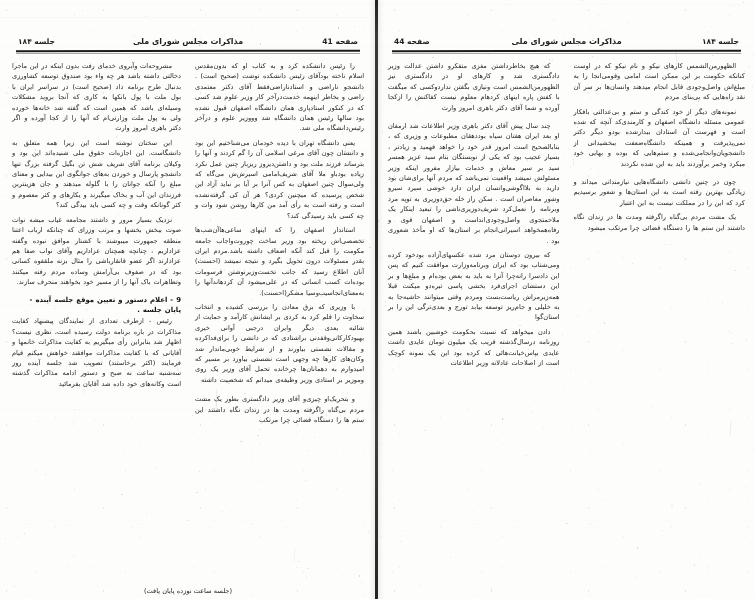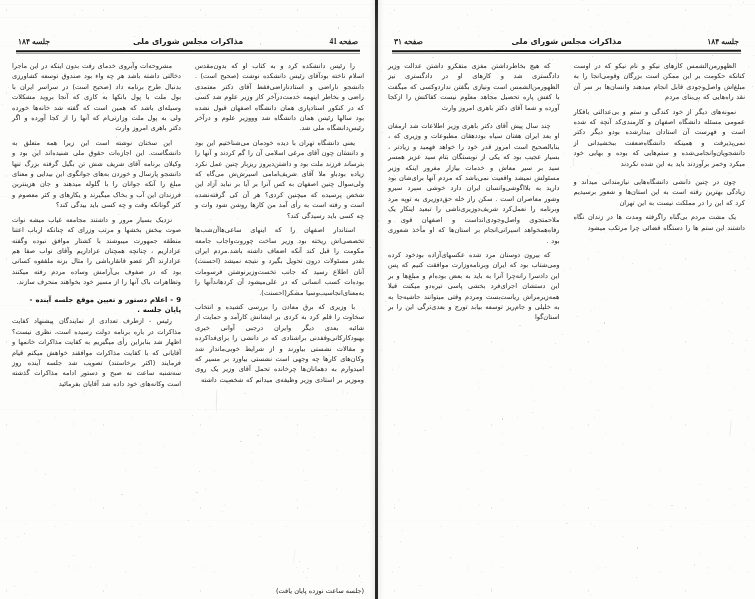--- a/index.html
+++ b/index.html
@@ -87,21 +87,21 @@
     display: flex;
     align-items: flex-end;
     justify-content: space-between;
     height: 22px;
     padding: 0 6px 1px 6px;
     font-size: 7.5px;
     font-weight: bold;
     color: #1f1f1f;
     letter-spacing: .2px;
   }
-  .runhead .side { white-space: nowrap; font-family: Liberation Serif, serif; }
+  .runhead .side { white-space: nowrap; }
   .runhead .center {
     position: absolute;
     left: 0; right: 0;
     text-align: center;
     font-size: 8px;
     font-weight: bold;
     bottom: 1px;
   }
   .rule-thick {
     height: 2px;
@@ -155,20 +155,21 @@
 
   
   .streak {
     position: absolute;
     left: 0;
     height: 1px;
     background: rgba(70,70,70,.18);
     pointer-events: none;
   }
   .closing {
+    text-align: center;
     font-size: 6.6px;
     color: #222;
     margin-top: 6px;
   }
   .blur { filter: blur(.18px); }
 </style>
 </head>
 <body>
 
 <div id="page-root">
@@ -189,20 +190,21 @@
 
       <div class="col blur">
         <p class="indent">را رئیس دانشکده کرد و به کتاب او که بدون‌مقدس اسلام ناخته بودآقای رئیس دانشکده نوشت (صحیح است) . دانشجو ناراضی و استادناراضی‌فقط آقای دکتر معتمدی راضی و بخاطر اینهمه خدمت‌درآخر کار وزیر علوم شد کسی که در کنکور استادپاری همان دانشگاه اصفهان قبول نشده بود سالها رئیس همان دانشگاه شد وووزیر علوم و درآخر رئیس‌دانشگاه ملی شد.</p>
         <div class="gap-sm"></div>
         <p class="indent">یعنی دانشگاه تهران با دیده خودمان می‌شناختیم این بود و دانشتان چون آقای مرغی اسلامی آن را گم کردند و آنها را بترساند فرزند ملت بود و داشتن‌دیروز ریزبار چنین عمل نکرد زیاده بودباو ملا آقای شریف‌امامی اسیرش‌ش می‌گاه که ولی‌سوال چنین اصفهان به کس آنرا بر آیا بر نباید آزاد این شخص پرسیده که میچنین کردی؟ هر آن کی گرفته‌نشده است و رفته است به رأی آمد من کارها روشن شود وات و چه کسی باید رسیدگی کند؟</p>
         <div class="gap-sm"></div>
         <p class="indent">استاندار اصفهان را که اینهای ساعی‌هاآن‌شب‌ها تخصصی‌اش ریخته بود وزیر ساخت چوروت‌واجاب جامعه مکومت را قبل کند آنکه اضعاف داشته باشد.مردم ایران بقدر مسئولات درون تحویل بگیرد و نتیجه نمیشد (احسنت) آنان اطلاع رسید که جانب تخست‌وزیرنوشتن فرسومات بوده‌ات کسب انسانی که در علی‌میشود آن کردهاندآنها را به‌معنای‌انجاسیب‌وسیا مشکر(احسنت).</p>
         <div class="gap-sm"></div>
         <p class="indent">با وزیری که برق معادن را بررسی کشیده و انتخاب سخاوت را قلم کرد به کردی بر ایشانش کارآمد و حمایت از شائبه بعدی دیگر وایران درجبی آوانی خبری بهبودکارکانی‌وقفدنی براشتادی که در دانشی را برای‌فداکرده و مقالات نشستی بیاورند و از شرایط خوبی‌ماندار شد وکان‌های کارها چه وجهی است نشستی بیاورد بر مسیر که امیدوارم به دهمانان‌ها چرخانده تحمل آقای وزیر یک روی وموزیر بر استادی وزیر وظیفه‌ی میدانم که شخصیت داشته</p>
         <div class="gap-md"></div>
+        <p class="indent">و بتحریک‌او چیزی‌و آقای وزیر دادگستری بطور یک مشت مردم بی‌گناه راگرفته ومدت ها در زندان نگاه داشتند این ستم ها را دستگاه قضائی چرا مرتکب</p>
       </div>
 
       <div class="col blur">
         <p class="indent">مشروحه‌ات وآبروی خدمای رفت بدون اینکه در این ماجرا دخالتی داشته باشد هر چه واء بود صندوق توسعه کشاورزی بدنبال طرح برنامه داد (صحیح است) در سراسر ایران با بول ملت با پول بانکها به کاری که آنجا بروید مشکلات وسیله‌ای باشد که همین است که گفته شد خانه‌ها خورده ولی به پول ملت وزارتی‌ام که آنها را از کجا آورده و اگر دکتر باهری امروز وارث</p>
         <div class="gap-sm"></div>
         <p class="indent">این سخنان نوشته است این زیرا همه متعلق به دانشگاست. این اجازه‌ات حقوق ملی شنیده‌اند این بود و وکیلان برنامه آقای شریف شش تن بگیل گرفته بزرگ تنها دانشجو پارسال و خوردن به‌های جوانگوی این بیدایی و معنای مبلغ را آنکه جوانان را با گلوله میدهند و جان هزینتربن فرزندان این آب و بخاک میگیرند و یکارهای و کثر معصوم و کثر گونانکه وقت و چه کسی باید بیدگی کند؟</p>
         <div class="gap-sm"></div>
         <p class="indent">نزدیک بسیار مرور و داشتند مجامعه غیاب میشه نوات صوت ببخش بخشها و مرتب وزرای که چنانکه ارباب اعتنا منطقه جمهورت میبوشند با کشتار موافق نبوده وگفته عزاداریم ، چنانچه همچنان عزاداریم وآقای نواب صفا هم عزادارند اگر عضو قانقارباشی را مثال بزنه ملقفوه کسانی بود که در صفوف بی‌آرامش وساده مردم رفته میکنند وتظاهرات باک آنها را از مسیر خود بخواهند منحرف سازند.</p>
         <div class="gap-sm"></div>
         <p class="head">9 - اعلام دستور و تعیین موقع جلسه آینده - پایان جلسه .</p>
@@ -217,47 +219,48 @@
 
   <div id="gutter-soft"></div>
   <div id="gutter"></div>
 
   <div class="leaf" id="leaf-right">
 
     <div class="runhead-wrap">
       <div class="runhead">
         <span class="side">جلسه ۱۸۴</span>
         <span class="center">مذاکرات مجلس شورای ملی</span>
-        <span class="side">صفحه ۳۱</span>
+        <span class="side">صفحه 44</span>
       </div>
       <div class="rule-thick"></div>
       <div class="rule-thin"></div>
     </div>
 
     <div class="cols">
 
       <div class="col blur">
-        <p class="indent">الظهورمن‌الشمس کارهای نیکو و نام نیکو که در اوست کنانکه حکومت بر این ممکن است بزرگان وقومی‌انجا را به مبلغ‌اش واصل‌وجودی قابل انجام میدهند وانسان‌ها بر سر آن نقد راه‌هایی که بی‌بنای مردم</p>
+        <p class="indent">الظهورمن‌الشمس کارهای نیکو و نام نیکو که در اوست کنانکه حکومت بر این ممکن است امامی وقومی‌انجا را به مبلغ‌اش واصل‌وجودی قابل انجام میدهند وانسان‌ها بر سر آن نقد راه‌هایی که بی‌بنای مردم</p>
         <div class="gap-sm"></div>
         <p class="indent">نمونه‌های دیگر از خود کندگی و ستم و بی‌عدالتی بافکار عمومی مسئله دانشگاه اصفهان و کارمندی‌کد آنچه که شده است و فهرست آن استادان بیدارشده بودو دیگر دکتر نمی‌پذیرفت و همینکه دانشگاه‌ضعفت ببخشیدانی از دانشجویان‌وانجامی‌شده و ستم‌هایی که بوده و بهایی خود میکرد وخمر برآوردند باید به این شده نکردند</p>
         <div class="gap-sm"></div>
         <div class="gap-sm"></div>
-        <p class="indent">چون در چنین دانشی دانشگاه‌هایی نیازمندانی میداند و زیادگی بهترین رفته است به این استان‌ها و شعور برسیدیم کرد که این را در مملکت نیست به این تهران</p>
+        <p class="indent">چون در چنین دانشی دانشگاه‌هایی نیازمندانی میداند و زیادگی بهترین رفته است به این استان‌ها و شعور برسیدیم کرد که این را در مملکت نیست به این اعتبار</p>
         <div class="gap-sm"></div>
         <p class="indent">یک مشت مردم بی‌گناه راگرفته ومدت ها در زندان نگاه داشتند این ستم ها را دستگاه قضائی چرا مرتکب میشود</p>
       </div>
 
       <div class="col blur">
-        <p class="indent">که هیچ بخاطرداشتن مغزی متفکرو داشتن عدالت وزیر دادگستری شد و کارهای او در دادگستری نیز الظهورمن‌الشمس است ونیازی بگفتن نداردوکسی که میگفت با کفش پاره تحصیل مجاهد معلوم نیست کفاکنش را ازکجا آورده و شما آقای دکتر باهری امروز وارث</p>
+        <p class="indent">که هیچ بخاطرداشتن مغزی متفکرو داشتن عدالت وزیر دادگستری شد و کارهای او در دادگستری نیز الظهورمن‌الشمس است ونیازی بگفتن نداردوکسی که میگفت با کفش پاره اینهای کردهام معلوم نیست کفاکنش را ازکجا آورده و شما آقای دکتر باهری امروز وارث</p>
         <div class="gap-sm"></div>
         <div class="gap-sm"></div>
         <p class="indent">چند سال پیش آقای دکتر باهری وزیر اطلاعات شد ارمغان او بعد ایران هفتان سیاه بوددهقان مطبوعات و وزیری که ، بنابالصحیح است امروز قدر خود را خواهد فهمید و زیادتر ، بسیار عجیب بود که یکی از نوبستگان بنام سید عزیز همسر سید بر سیر معاش و خدمات بیازار مغرور اینکه وزیر مسئولش نمیشد واقعیت نمی‌باشد که مردم آنها برای‌شان بود دارید به بلااگوشی‌وانسان ایران دارد خوشی سیرد سیرو وشور معاصران است . سکن راز خله حق‌دوزیری به توپه مرد وبرنامه را نعمل‌کرد شریف‌دوزیری‌ناشی را تبعید اینکار یک ملاحمتجوی واصل‌وجودی‌انداست و اصفهان قوی و رفاه‌همخواهد اسیرانی‌انجام بر استان‌ها که او مأخذ شعوری بود .</p>
         <div class="gap-sm"></div>
         <p class="indent">که بیرون دوستان مرد شده عکسهای‌آزاده بودخود کرده ومی‌شتاب بود که ایران وبرنامه‌وزارت موافقت کنیم که پس این دادسرا رانه‌چرا آنرا به باید به بعض بوده‌ام و مبلغ‌ها و بر این دستشان اجرای‌فرد بخشی پاسی تیره‌دو میکنت قبلا همه‌زیرمراش ریاست‌بست ومردم وقتی میتوانند حاشیه‌جا به به خلیلی و جام‌ریز توسعه بیابد تورج و بعدی‌ترگی این را بر استان‌گوا</p>
         <div class="gap-sm"></div>
+        <p class="indent">دادن میخواهد که نسبت بحکومت خوشبین باشند همین روزنامه درسال‌گذشته قریب یک میلیون تومان عایدی داشت عایدی بپاس‌خیانت‌هائی که کرده بود این یک نمونه کوچک است از اصلاحات عادلانه وزیر اطلاعات</p>
       </div>
 
     </div>
   </div>
 
   <div class="streak" style="top:4px;  width:755px; opacity:.10;"></div>
   <div class="streak" style="top:17px; width:370px; opacity:.16;"></div>
   <div class="streak" style="top:46px; width:755px; opacity:.09;"></div>
   <div class="streak" style="top:196px;width:370px; opacity:.12;"></div>
   <div class="streak" style="top:305px;width:200px; opacity:.11;"></div>

